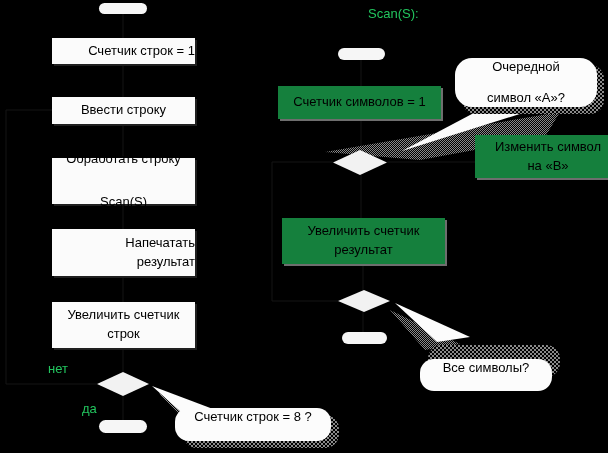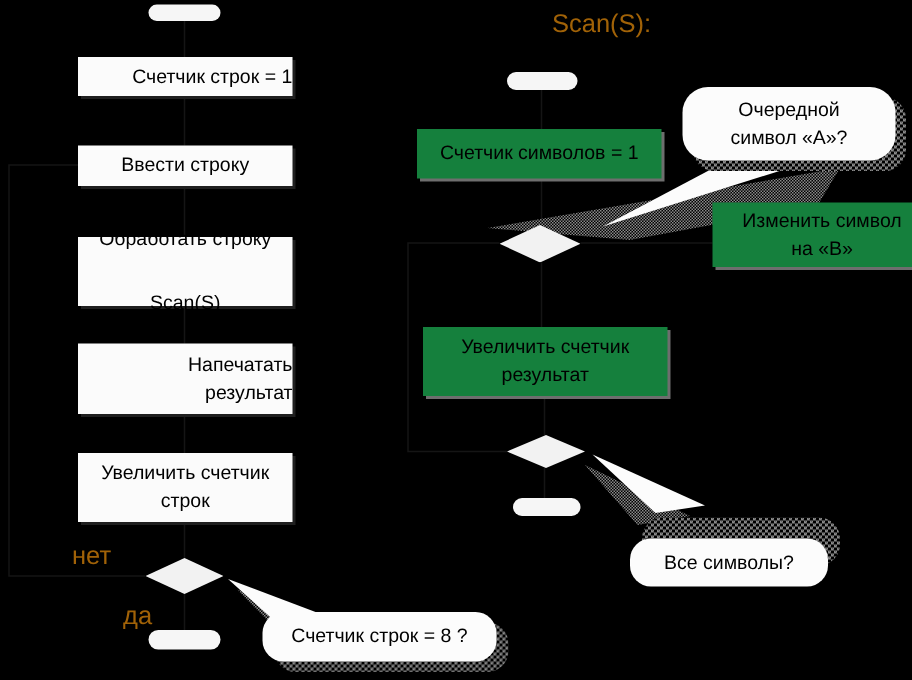--- a/index.html
+++ b/index.html
@@ -8,28 +8,28 @@
     overflow:hidden;font-family:"Liberation Sans",sans-serif;color:#000;
   }
   .shape{position:absolute;box-sizing:border-box;display:flex;flex-direction:column;
     align-items:center;justify-content:center;text-align:center;
     font-size:13px;line-height:1.45;color:#000;z-index:2;}
   .box{background:#fbfbfb;box-shadow:2px 2px 0 0 #1f1f1f;}
   .gbox{background:#15803d;box-shadow:2px 2px 0 0 #6e6e6e;}
   .pill{background:#f6f6f6;border-radius:7px;}
   .diamond{background:#f2f2f2;clip-path:polygon(50% 0,100% 50%,50% 100%,0 50%);}
   .bubble{position:absolute;background:#fcfcfc;border-radius:14px;display:flex;
-    flex-direction:column;align-items:center;justify-content:center;text-align:center;
+    flex-direction:column;align-items:center;justify-content:space-between;text-align:center;
     font-size:13px;line-height:1.4;z-index:4;}
   .bubble-shadow{position:absolute;border-radius:14px;z-index:3;
     background-image:
       linear-gradient(45deg,#8a8a8a 25%,transparent 25%,transparent 75%,#8a8a8a 75%),
       linear-gradient(45deg,#8a8a8a 25%,transparent 25%,transparent 75%,#8a8a8a 75%);
     background-size:4px 4px;background-position:0 0,2px 2px;background-color:#000;}
-  .faint{position:absolute;font-size:17px;color:#a16207;z-index:1;}
+  .faint{position:absolute;font-size:13px;color:#22c55e;z-index:1;}
   #overlay{position:absolute;left:0;top:0;z-index:1;}
 </style>
 </head>
 <body>
 
 <div id="canvas">
 
   <svg id="overlay" width="608" height="453">
     <defs>
       <pattern id="dither" width="2" height="2" patternUnits="userSpaceOnUse">

